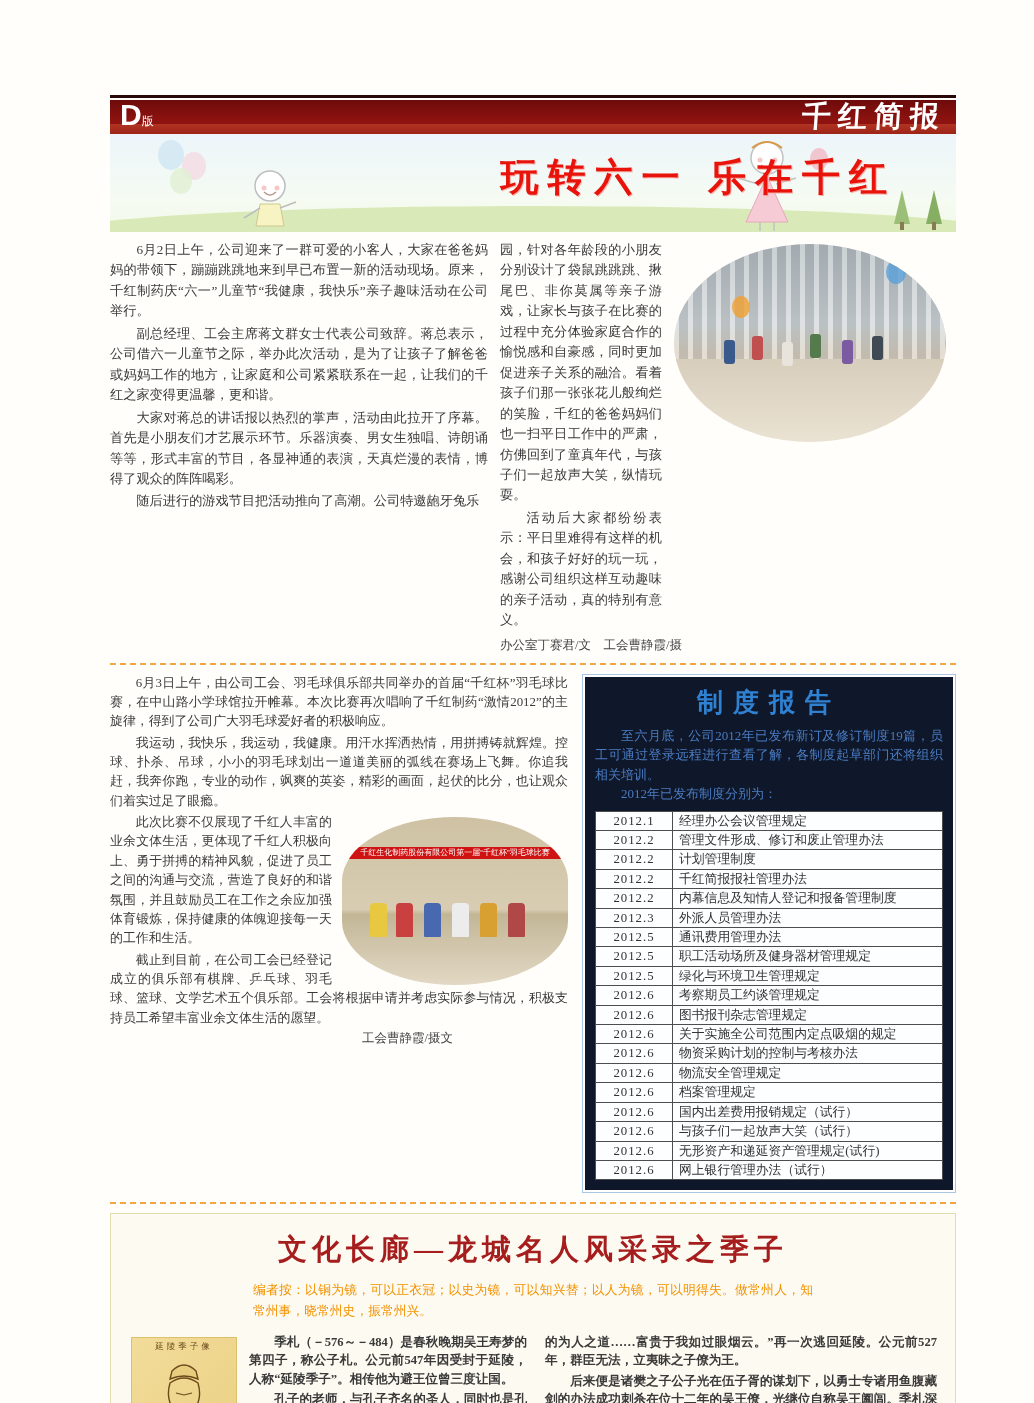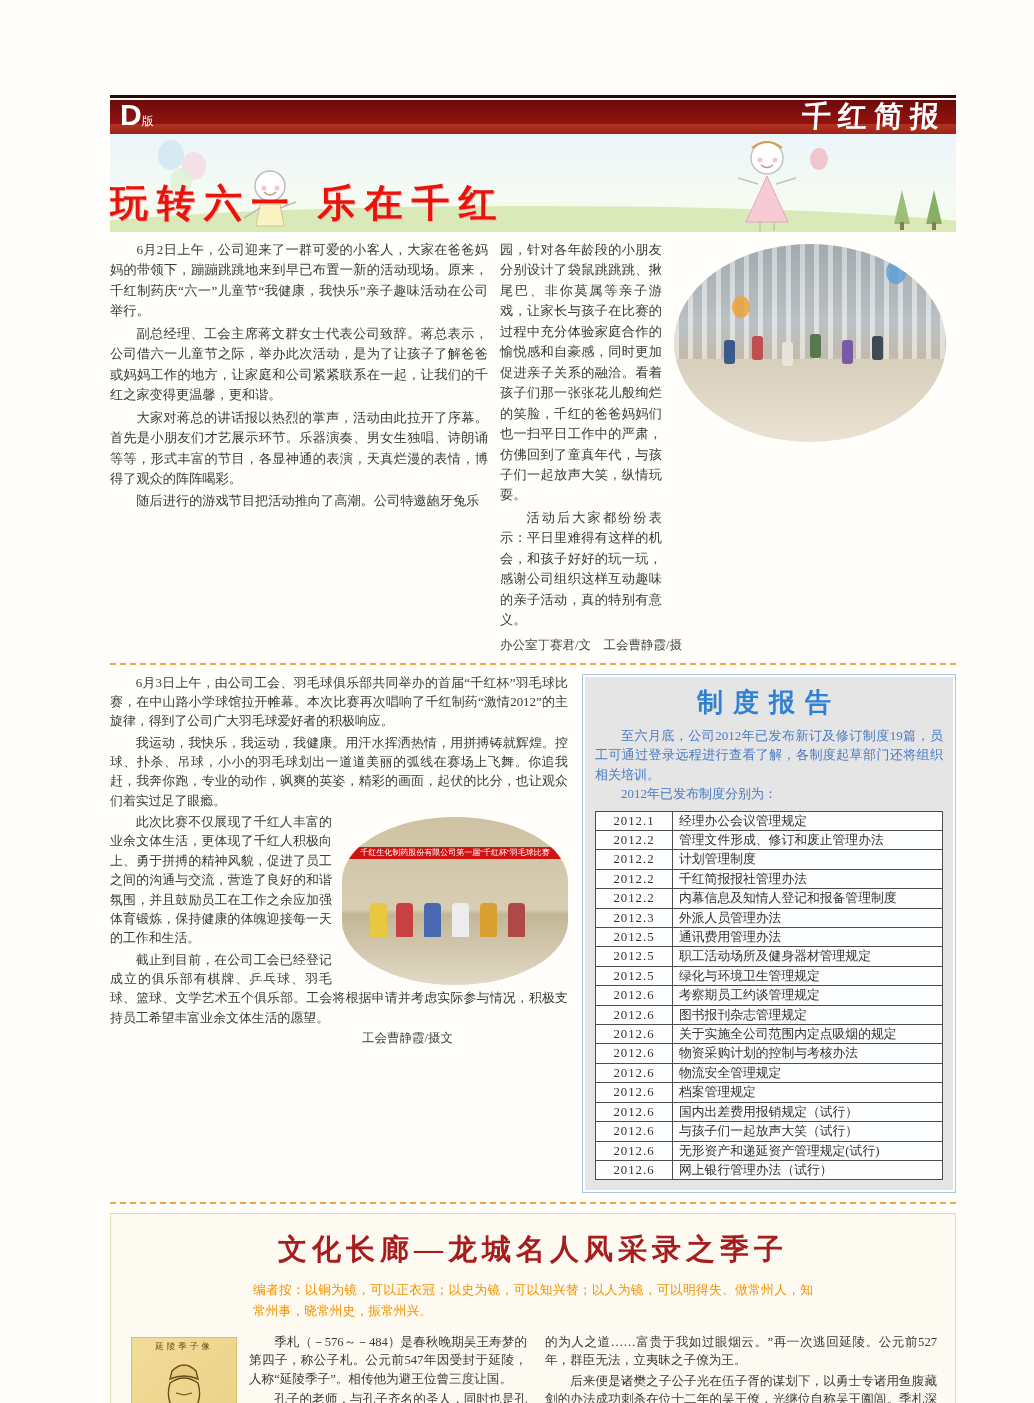--- a/index.html
+++ b/index.html
@@ -16,21 +16,21 @@
   .edition b{font-size:30px;font-weight:bold;}
   .edition span{font-size:12px;}
   .mast-right{display:flex;align-items:flex-end;color:#fff;margin-bottom:3px;flex-direction:column;}
   .mast-section{font-size:13px;margin-right:12px;margin-bottom:4px;font-family:"Liberation Sans",sans-serif;}
   .mast-paper{font-size:29px;font-weight:bold;letter-spacing:7px;transform:skewX(-4deg);line-height:1;}
 
   
   .banner{position:relative;height:98px;overflow:hidden;
           background:linear-gradient(to bottom,#ecf5fa 0%,#f6fbf2 70%,#f2f8e8 100%);}
   .hill{position:absolute;left:-8%;bottom:-34px;width:116%;height:60px;background:#d9eab8;border-radius:50%;}
-  .banner-title{position:absolute;left:0;right:60px;top:44px;text-align:left;color:#e8130b;
+  .banner-title{position:absolute;left:0;right:60px;top:18px;text-align:right;color:#e8130b;
           font-family:"Liberation Sans",sans-serif;font-weight:bold;font-size:38px;letter-spacing:9px;
           text-shadow:1px 1px 0 #f6b0a8;}
   .balloon{position:absolute;border-radius:50%;opacity:.8;}
   .figure{position:absolute;}
   .tree{position:absolute;bottom:8px;width:0;height:0;border-left:8px solid transparent;
         border-right:8px solid transparent;border-bottom:34px solid #9cbf77;}
   .tree:after{content:"";position:absolute;left:-2px;top:32px;width:4px;height:8px;background:#8a7a50;display:block;}
 
   
   .a1{display:flex;gap:12px;margin-top:8px;}
@@ -55,37 +55,37 @@
   .mid-left p{margin:0 0 2px;font-size:12.9px;line-height:1.5;text-align:justify;text-indent:2em;}
   .bad-photo{float:right;position:relative;width:226px;height:168px;margin:4px 0 4px 10px;
         border-radius:50%/38%;overflow:hidden;
         background:linear-gradient(to bottom,#cfc2a4 0%,#d8cdb2 55%,#c3b697 58%,#e2d9c4 100%);}
   .bad-banner{position:absolute;top:30px;left:0;right:0;background:#cf1212;color:#fff;
         font-size:8px;line-height:12px;text-align:center;white-space:nowrap;overflow:hidden;font-family:"Liberation Sans",sans-serif;}
   .player{position:absolute;bottom:48px;width:17px;height:34px;border-radius:4px 4px 1px 1px;}
   .cap2{margin:2px 0 0 252px;font-size:12.5px;color:#444;}
 
   
-  .report{flex:1;border:1px solid #a9c6e4;background:#e5e5e5;box-shadow:inset 0 0 0 2px #fff;
+  .report{flex:1;border:1px solid #a9c6e4;background:#0f172a;box-shadow:inset 0 0 0 2px #fff;
           padding:8px 12px 12px;box-sizing:border-box;}
   .report-title{text-align:center;color:#2f82d2;font-family:"Liberation Sans",sans-serif;font-weight:bold;
           font-size:26px;letter-spacing:10px;margin:2px 0 6px;}
   .report p{margin:0;color:#4a7cc2;font-size:13px;line-height:1.5;text-align:justify;text-indent:2em;}
   .report table{width:100%;border-collapse:collapse;margin-top:7px;background:#fdfeff;}
   .report td{border:1.6px solid #4d4d4d;font-size:12.8px;color:#333;padding:1px 6px;line-height:16.4px;}
   .report td.d{width:64px;text-align:center;letter-spacing:1px;white-space:nowrap;}
 
   
   .culture{margin-top:2px;border:1px solid #e2dcae;background:#fdfaf1;padding:12px 18px 14px;box-sizing:border-box;}
   .cul-title{text-align:center;color:#a61d1d;font-weight:bold;font-size:29px;letter-spacing:5px;margin:4px 0 10px;}
   .cul-note{width:560px;margin:0 auto 10px;color:#f39200;font-size:12.8px;line-height:1.65;text-align:justify;}
   .cul-body{display:flex;gap:18px;}
   .cul-left{width:398px;}
   .cul-right{flex:1;}
-  .culture p{margin:0 0 2px;font-size:12.6px;line-height:1.48;text-align:justify;text-indent:2em;}
+  .culture p{margin:0 0 2px;font-size:12.6px;line-height:1.48;text-align:justify;text-indent:2em;font-weight:bold;}
   .portrait{float:left;width:104px;height:172px;margin:4px 12px 4px 2px;background:#eed globalization;
         background:linear-gradient(135deg,#f2dc9a,#e9cd7e);border:1px solid #dcc06a;position:relative;text-align:center;}
   .portrait-cap{direction:rtl;font-size:8.5px;letter-spacing:3px;color:#6b4a1a;padding-top:3px;}
 </style>
 </head>
 <body>
 
 <div class="page">
   <div class="content">
 

